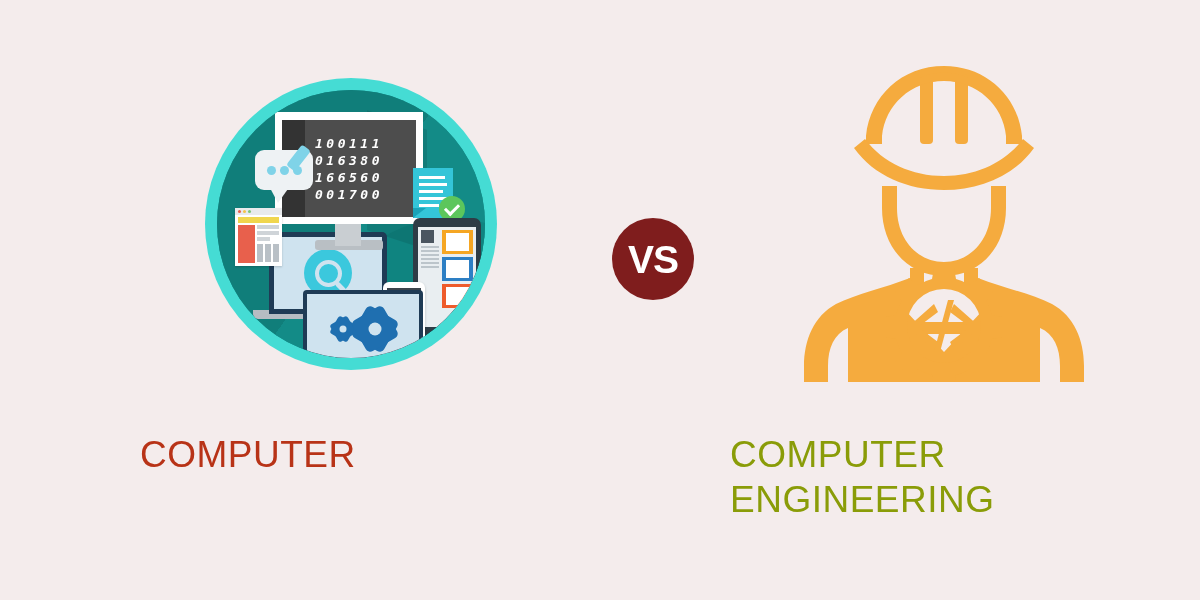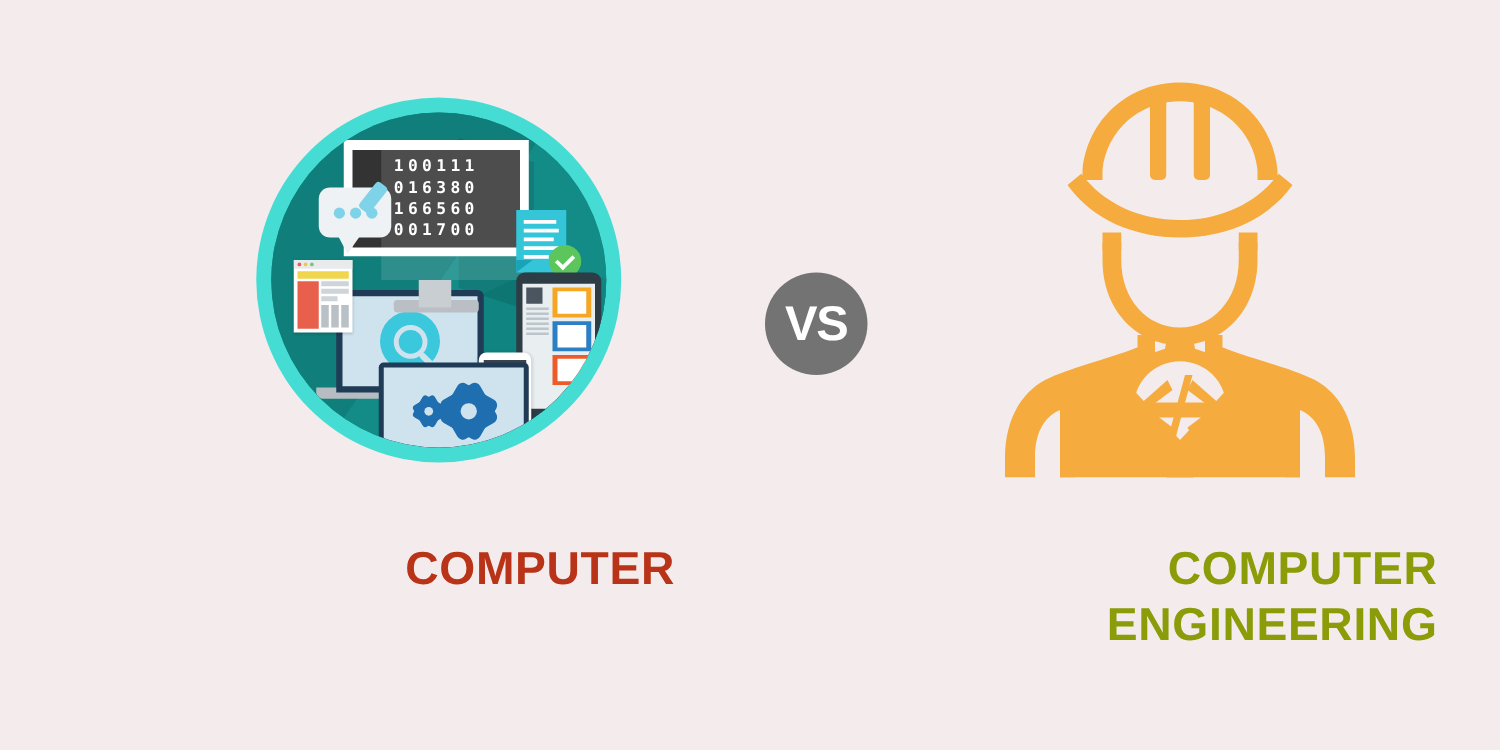--- a/index.html
+++ b/index.html
@@ -54,24 +54,25 @@
     width: 250px; height: 250px;
     border-radius: 50%;
     background: #0f8480;
   }
 
   .art { position: absolute; }
 
   
   .monitor-big {
     left: 58px; top: 22px;
-    width: 148px; height: 93px;
+    width: 148px; height: 112px;
     background: #ffffff;
     padding: 8px 7px 7px 7px;
     box-sizing: border-box;
+    font-style: italic;
   }
   .monitor-big .screen {
     width: 100%; height: 100%;
     background: #333333;
     display: flex;
     flex-direction: column;
     justify-content: center;
     align-items: center;
     gap: 4px;
     overflow: hidden;
@@ -351,21 +352,21 @@
   .gear-lg .hole { width: 13px; height: 13px; }
   .gear-sm { width: 20px; height: 20px; }
   .gear-sm .hole { width: 7px; height: 7px; }
 
   
   #vs-badge {
     position: absolute;
     left: 612px; top: 218px;
     width: 82px; height: 82px;
     border-radius: 50%;
-    background: #737373;
+    background: #7f1d1d;
     display: flex; align-items: center; justify-content: center;
   }
   #vs-badge .vs-text {
     color: #ffffff;
     font-size: 39px;
     font-weight: bold;
     letter-spacing: -1px;
     line-height: 1;
     font-family: "Liberation Sans", sans-serif;
   }
@@ -373,22 +374,22 @@
   
   #ce-illustration {
     position: absolute;
     left: 798px; top: 52px;
     width: 292px; height: 330px;
   }
 
   
   .caption {
     position: absolute;
-    text-align: right;
-    font-weight: bold;
+    text-align: left;
+    font-weight: normal;
     font-size: 37px;
     line-height: 1.22;
     letter-spacing: 0.5px;
     font-family: "Liberation Sans", sans-serif;
   }
   #cs-caption {
     left: 140px; top: 432px; width: 400px;
     color: #b83317;
   }
   #ce-caption {

